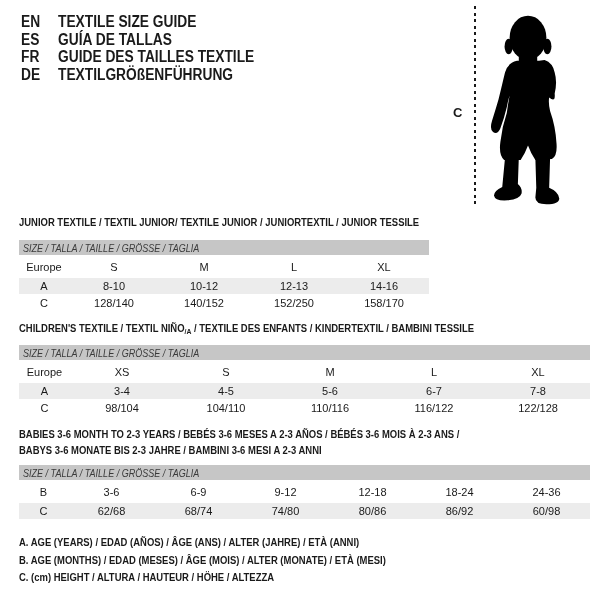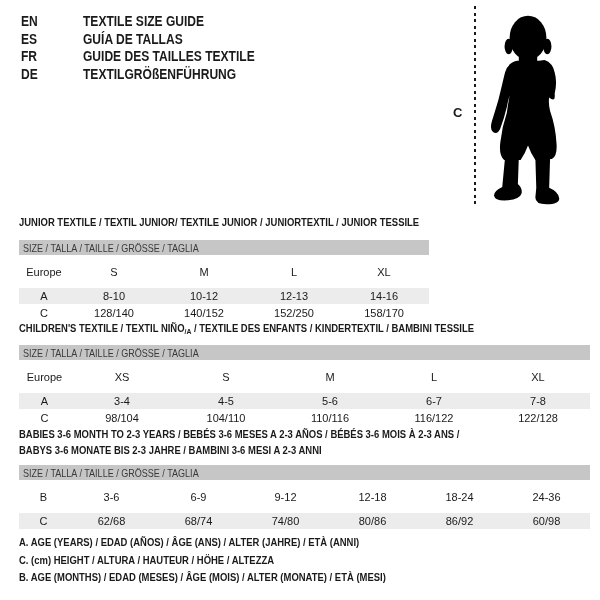--- a/index.html
+++ b/index.html
@@ -5,36 +5,36 @@
   html,body{margin:0;padding:0;}
   body{
     width:600px;height:600px;background:#ffffff;position:relative;overflow:hidden;
     font-family:"Liberation Sans","DejaVu Sans",sans-serif;color:#1a1a1a;
     -webkit-font-smoothing:antialiased;
   }
   .abs{position:absolute;}
   .cond{display:inline-block;transform:scaleX(0.86);transform-origin:0 50%;white-space:nowrap;}
   
   .lang-block{top:13px;left:21px;}
-  .lang-row{display:flex;line-height:17.5px;font-size:14px;font-weight:bold;gap:25px;}
+  .lang-row{display:flex;line-height:17.5px;font-size:16px;font-weight:bold;}
   .lang-code{width:37px;flex:0 0 37px;}
   
   .dotline{left:474px;top:6px;width:2px;height:201px;
     background:repeating-linear-gradient(to bottom,#1a1a1a 0 3px,transparent 3px 6.5px);}
   .measure-c{left:453px;top:105px;font-size:13px;font-weight:bold;}
   .baby-svg{left:482px;top:7px;}
   
   .sec-title{left:19px;font-size:11px;font-weight:bold;line-height:16px;white-space:nowrap;}
   .sub{font-size:8px;vertical-align:-2px;}
   
   table.size-table{border-collapse:collapse;table-layout:fixed;position:absolute;left:19px;}
   table.size-table td{padding:0;font-size:11px;text-align:center;overflow:hidden;white-space:nowrap;}
   td.rowlabel{text-align:left;padding-left:3px;}
-  tr.bar td{background:#c6c6c6;text-align:left;font-size:10.5px;color:#3a3a3a;height:15px;padding-left:4px;}
-  tr.r1{height:33px;}
+  tr.bar td{background:#c6c6c6;text-align:left;font-size:10.5px;color:#3a3a3a;height:15px;padding-left:4px;font-style:italic;}
+  tr.r1{height:23px;}
   tr.r2{height:16px;}
   tr.r3{height:17px;}
   tr.shade td{background:#ececec;}
   .t1{top:240px;width:410px;}
   .t2{top:345px;width:571px;}
   .t3{top:465px;width:571px;}
   
   .legend{left:19px;top:534px;}
   .legend-line{font-size:11px;font-weight:bold;line-height:17.5px;}
 </style>
@@ -191,15 +191,15 @@
     <td>74/80</td>
     <td>80/86</td>
     <td>86/92</td>
     <td>60/98</td>
   </tr>
 </tbody>
   </table>
 
 <div class="abs legend">
   <div class="legend-line"><span class="cond">A. AGE (YEARS) / EDAD (AÑOS) / ÂGE (ANS) / ALTER (JAHRE) / ETÀ (ANNI)</span></div>
+  <div class="legend-line"><span class="cond">B. AGE (MONTHS) / EDAD (MESES) / ÂGE (MOIS) / ALTER (MONATE) / ETÀ (MESI)</span></div>
   <div class="legend-line"><span class="cond">C. (cm) HEIGHT / ALTURA / HAUTEUR / HÖHE / ALTEZZA</span></div>
-  <div class="legend-line"><span class="cond">B. AGE (MONTHS) / EDAD (MESES) / ÂGE (MOIS) / ALTER (MONATE) / ETÀ (MESI)</span></div>
 </div>
 
 </body></html>

